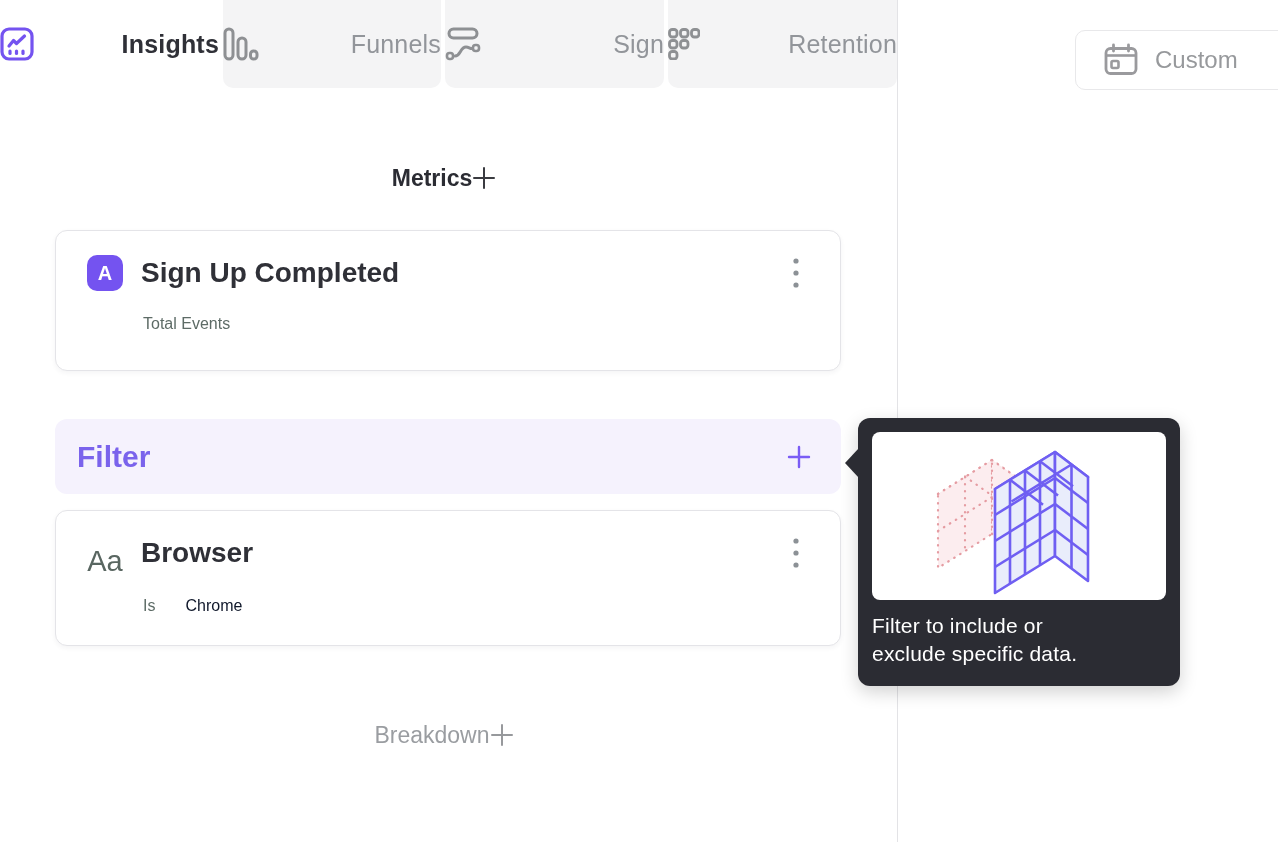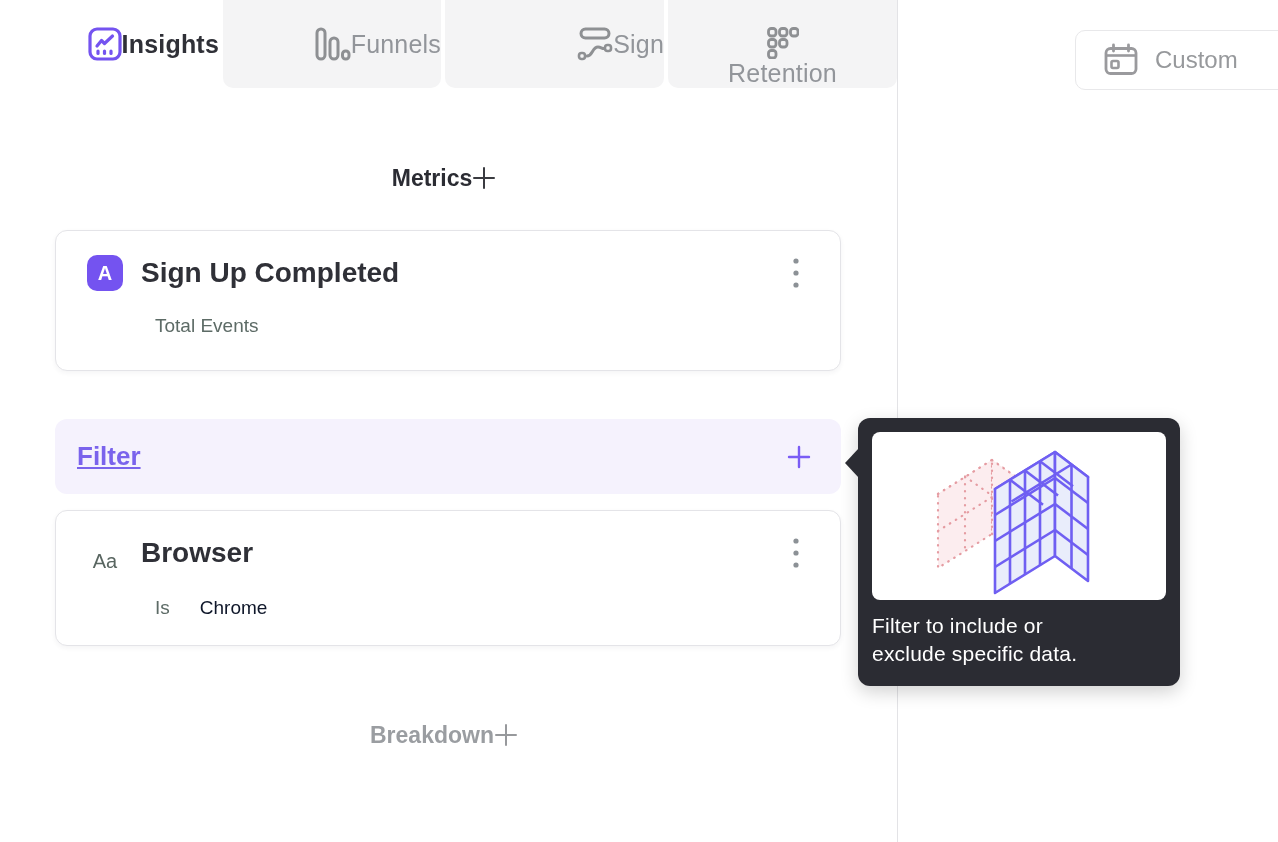--- a/index.html
+++ b/index.html
@@ -14,70 +14,70 @@
     --tooltip-bg:#2B2C33;
   }
   *{margin:0;padding:0;box-sizing:border-box;}
   html,body{width:1278px;height:842px;overflow:hidden;background:#fff;
     font-family:"Liberation Sans", sans-serif;}
   #screen{position:relative;width:1278px;height:842px;background:#fff;}
 
   
   .top-accent{position:absolute;left:0;top:0;width:219px;height:2px;background:#515257;}
   .tab{position:absolute;top:0;height:88px;display:flex;align-items:center;
-    justify-content:flex-end;font-size:25px;cursor:pointer;}
+    justify-content:space-between;font-size:25px;cursor:pointer;}
   .tab .label{letter-spacing:.2px;}
   .tab-active{background:#fff;color:var(--dark-text);font-weight:700;}
   .tab-inactive{background:var(--tab-bg);color:var(--gray-text);font-weight:500;
     border-radius:0 0 10px 10px;}
   #tab-insights{left:0;width:219px;}
   #tab-funnels{left:223px;width:218px;}
   #tab-flows{left:445px;width:219px;}
-  #tab-retention{left:668px;width:229px;flex-direction:column;}
+  #tab-retention{left:668px;width:229px;}
 
   
   .v-divider{position:absolute;left:897px;top:0;width:1px;height:842px;background:#E3E3E6;}
   .custom-btn{position:absolute;left:1075px;top:30px;width:230px;height:60px;
     background:#fff;border:1px solid #E8E8EA;border-radius:10px;
     display:flex;align-items:center;gap:16px;padding-left:27px;
     color:#97999C;font-size:24px;cursor:pointer;}
 
   
   .section-row{position:absolute;left:55px;width:786px;height:50px;
     display:flex;align-items:center;justify-content:center;
     padding:0 30px 0 22px;}
   #metrics-row{top:153px;}
   #metrics-row .section-title{color:#2B2C33;font-size:23px;font-weight:700;}
   #breakdown-row{top:710px;}
-  #breakdown-row .section-title{color:#9A9DA1;font-size:23px;font-weight:700;}
+  #breakdown-row .section-title{color:#9A9DA1;font-size:23px;font-weight:400;}
 
   .card{position:absolute;left:55px;width:786px;background:#fff;
     border:1px solid var(--border);border-radius:12px;
     box-shadow:0 2px 5px rgba(40,40,60,.05);cursor:pointer;}
   #metric-card{top:230px;height:141px;}
   #property-card{top:510px;height:136px;}
   .card-row1{position:absolute;left:31px;right:30px;top:24px;height:36px;
     display:flex;align-items:center;gap:18px;}
   .card-title{color:var(--dark-text);font-size:28px;font-weight:700;}
   .badge{width:36px;height:36px;border-radius:10px;background:var(--accent);
     color:#fff;font-size:20px;font-weight:700;display:flex;align-items:center;
     justify-content:center;flex:none;}
-  .aa-icon{width:36px;color:#596661;font-size:20px;font-weight:500;flex:none;
+  .aa-icon{width:36px;color:#596661;font-size:29px;font-weight:500;flex:none;
     display:flex;justify-content:center;margin-top:16px;}
   .kebab{margin-left:auto;width:28px;height:36px;display:flex;align-items:center;
     justify-content:center;cursor:pointer;flex:none;}
-  .card-sub{position:absolute;left:99px;color:var(--muted-text);font-size:19px;}
+  .card-sub{position:absolute;left:87px;color:var(--muted-text);font-size:16px;}
   #metric-card .card-sub{top:84px;}
   #property-card .card-sub{top:86px;display:flex;gap:30px;}
   #property-card .prop-value{color:#0f172a;}
 
   .filter-row{position:absolute;left:55px;top:419px;width:786px;height:75px;
     background:var(--filter-bg);border-radius:12px;display:flex;align-items:center;
     justify-content:space-between;padding:0 30px 0 22px;cursor:pointer;}
-  .filter-title{color:var(--accent-text);font-size:26px;font-weight:700;text-decoration:underline;}
+  .filter-title{color:var(--accent-text);font-size:30px;font-weight:700;}
 
   .plus-btn{width:24px;height:24px;display:flex;align-items:center;
     justify-content:center;cursor:pointer;flex:none;}
 
   
   .tooltip{position:absolute;left:858px;top:418px;width:322px;height:268px;
     background:var(--tooltip-bg);border-radius:12px;padding:14px;z-index:5;
     box-shadow:0 6px 18px rgba(0,0,0,.18);}
   .tooltip-arrow{position:absolute;left:-13px;top:30px;width:0;height:0;
     border-top:15px solid transparent;border-bottom:15px solid transparent;

